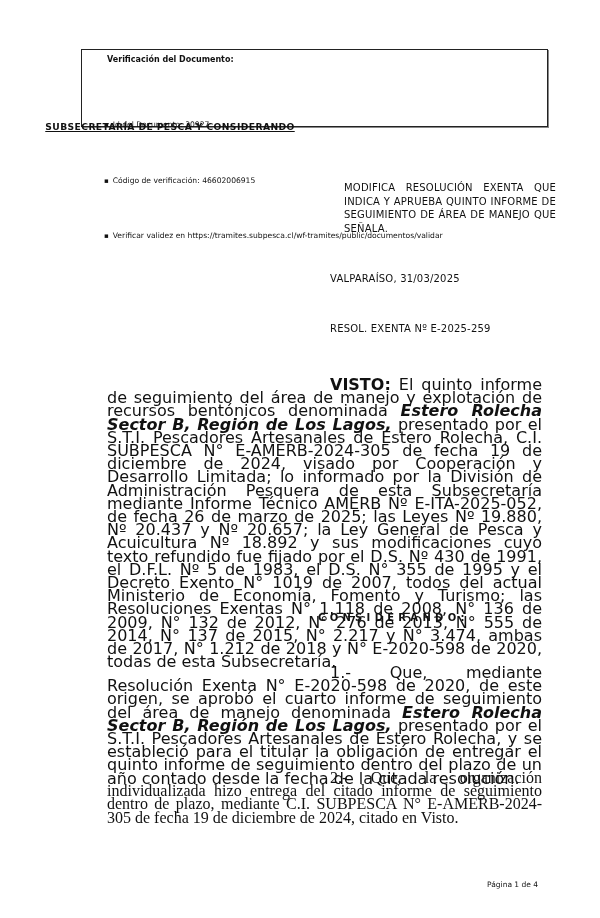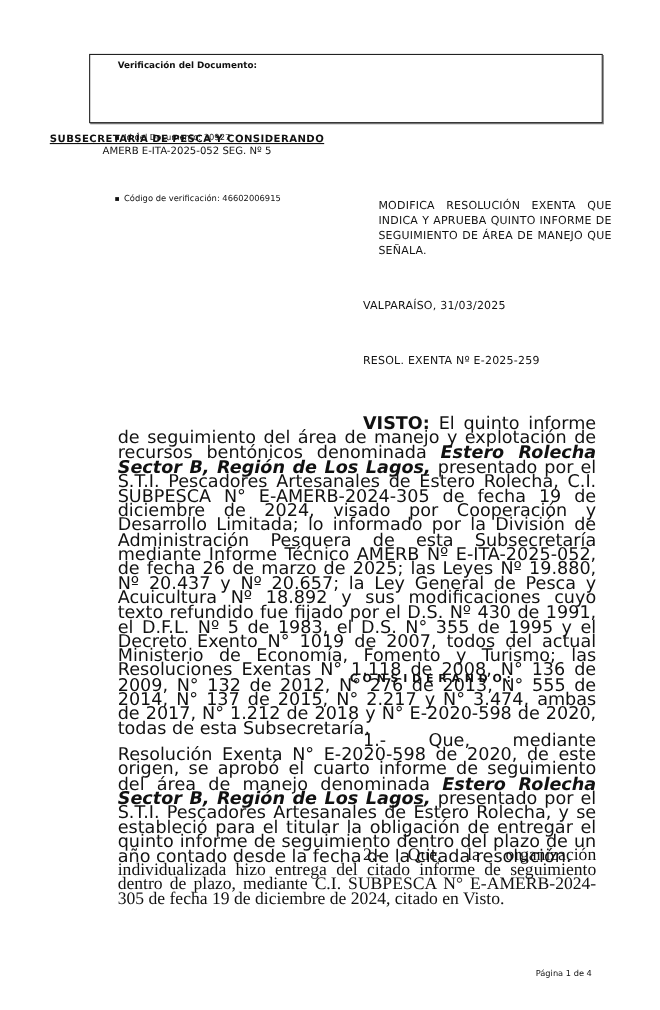--- a/index.html
+++ b/index.html
@@ -1,17 +1,17 @@
 <!DOCTYPE html>
 <html><head>
 <meta charset="utf-8">
 <style>
   html, body { margin:0; padding:0; background:#ffffff; }
   body { width:600px; height:918px; position:relative; overflow:hidden; font-family:"DejaVu Sans", sans-serif; color:#111; }
-  .verif-box { position:absolute; left:81px; top:49px; width:467px; height:63px; border:1px solid #222; border-right-width:1px; box-shadow:1px 1px 0 #888; box-sizing:border-box; }
+  .verif-box { position:absolute; left:81px; top:49px; width:467px; height:78px; border:1px solid #222; border-right-width:1px; box-shadow:1px 1px 0 #888; box-sizing:border-box; }
   .verif-title { position:absolute; left:25px; top:5px; font-size:8px; font-weight:bold; }
   .verif-list { position:absolute; left:22px; top:25px; margin:0; padding:0; list-style:none; font-size:7.6px; line-height:10.5px; }
   .verif-list li { white-space:nowrap;margin-top:45px; }
   .verif-list li::before { content:"\25AA"; margin-right:4px; font-size:7px; }
   .head { position:absolute; left:30px; top:122px; width:280px; text-align:center; font-size:9.2px; line-height:10.6px; }
   .head .sub { font-weight:bold; text-decoration:underline; letter-spacing:0.4px; }
   .title-block { position:absolute; left:344px; top:181px; width:212px; font-size:10px; line-height:13.5px; text-align:justify; letter-spacing:0.2px; }
   .city-date { position:absolute; left:330px; top:273px; font-size:10px; letter-spacing:0.2px; }
   .resol { position:absolute; left:330px; top:323px; font-size:10px; letter-spacing:0.2px; }
   .para { position:absolute; left:107px; width:435px; font-size:16px; line-height:13.2px; text-align:justify; }
@@ -21,26 +21,26 @@
   .page-num { position:absolute; left:487px; top:880px; font-size:7.5px;text-align:center; }
 </style>
 </head>
 <body>
 
 <div class="verif-box">
   <div class="verif-title">Verificación del Documento:</div>
   <ul class="verif-list">
     <li>Id del Documento: 30927</li>
     <li>Código de verificación: 46602006915</li>
+    <li>Verificar validez en https://tramites.subpesca.cl/wf-tramites/public/documentos/validar</li>
   </ul>
 </div>
 
 <div class="head">
   <div class="sub">SUBSECRETARÍA DE PESCA Y CONSIDERANDO</div>
-  <div>AMERB E-ITA-2025-052 SEG. Nº 5</div>
 </div>
 
 <div class="title-block">MODIFICA RESOLUCIÓN EXENTA QUE INDICA Y APRUEBA QUINTO INFORME DE SEGUIMIENTO DE ÁREA DE MANEJO QUE SEÑALA.</div>
 <div class="city-date">VALPARAÍSO, 31/03/2025</div>
 <div class="resol">RESOL. EXENTA Nº E-2025-259</div>
 
 <div class="para" style="top:378px;">
   <span class="lead"></span><b>VISTO:</b><span> El quinto informe de seguimiento del área de manejo y explotación de recursos bentónicos denominada </span><span class="bi">Estero Rolecha Sector B, Región de Los Lagos,</span><span> presentado por el S.T.I. Pescadores Artesanales de Estero Rolecha, C.I. SUBPESCA N° E-AMERB-2024-305 de fecha 19 de diciembre de 2024, visado por Cooperación y Desarrollo Limitada; lo informado por la División de Administración Pesquera de esta Subsecretaría mediante Informe Técnico AMERB Nº E-ITA-2025-052, de fecha 26 de marzo de 2025; las Leyes Nº 19.880, Nº 20.437 y Nº 20.657; la Ley General de Pesca y Acuicultura Nº 18.892 y sus modificaciones cuyo texto refundido fue fijado por el D.S. Nº 430 de 1991, el D.F.L. Nº 5 de 1983, el D.S. N° 355 de 1995 y el Decreto Exento N° 1019 de 2007, todos del actual Ministerio de Economía, Fomento y Turismo; las Resoluciones Exentas N° 1.118 de 2008, N° 136 de 2009, N° 132 de 2012, N° 276 de 2013, N° 555 de 2014, N° 137 de 2015, N° 2.217 y N° 3.474, ambas de 2017, N° 1.212 de 2018 y N° E-2020-598 de 2020, todas de esta Subsecretaría.</span>
 </div>
 

